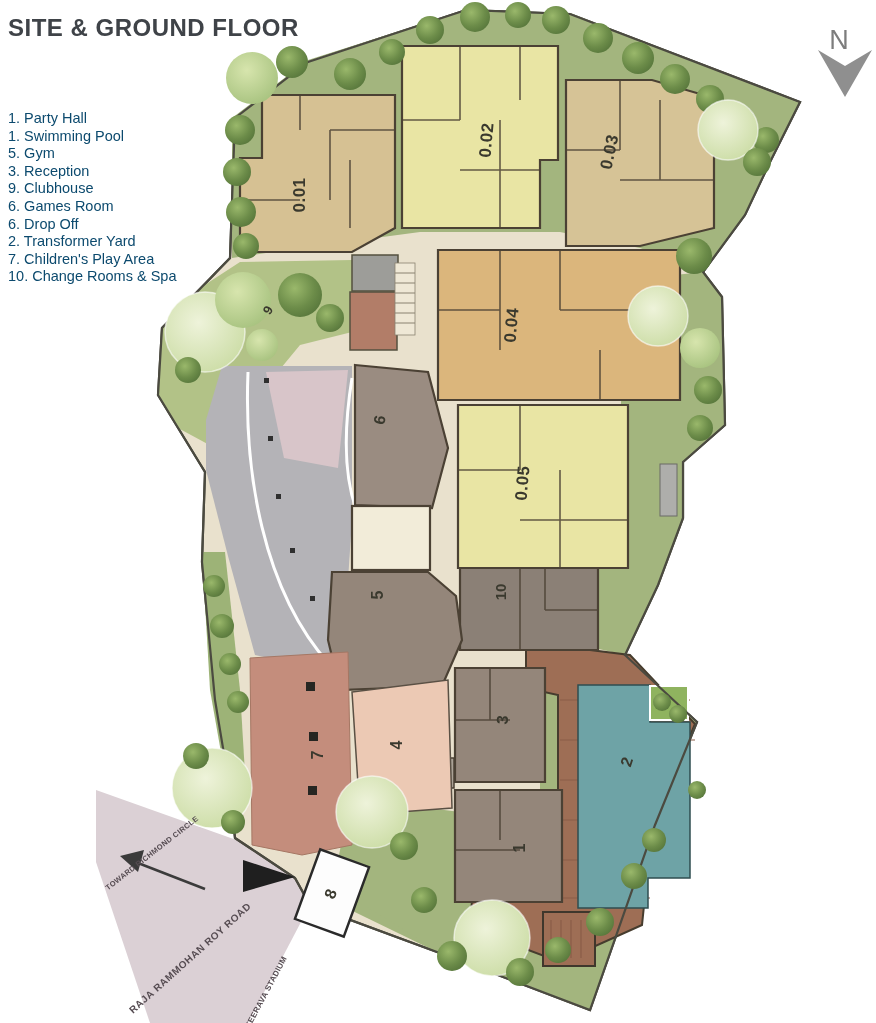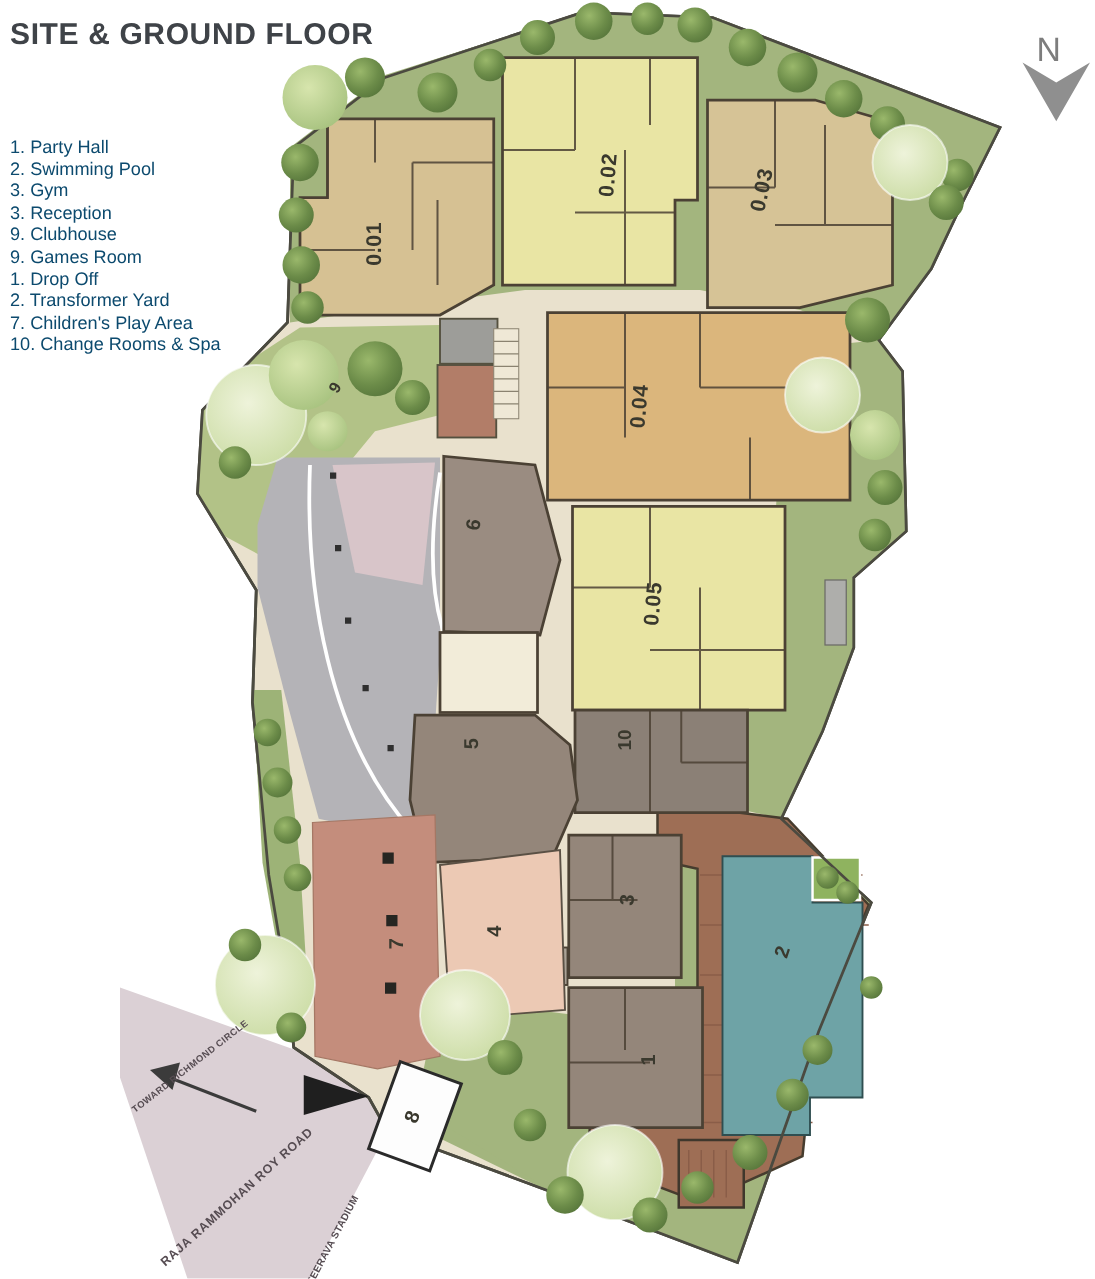--- a/index.html
+++ b/index.html
@@ -183,26 +183,26 @@
     <circle cx="662" cy="702" r="9" fill="url(#gTreeD)"></circle>
         <circle cx="678" cy="714" r="9" fill="url(#gTreeD)"></circle>
     <circle cx="697" cy="790" r="9" fill="url(#gTreeD)"></circle>
   </g>
 </svg>
 
 <div class="title">SITE &amp; GROUND FLOOR</div>
 
 <div class="legend">
   <div>1. Party Hall</div>
-  <div>2. Swimming Pool</div>
-  <div>3. Gym</div>
+  <div>1. Swimming Pool</div>
+  <div>5. Gym</div>
   <div>3. Reception</div>
   <div>9. Clubhouse</div>
-  <div>9. Games Room</div>
-  <div>1. Drop Off</div>
+  <div>6. Games Room</div>
+  <div>6. Drop Off</div>
   <div>2. Transformer Yard</div>
   <div>7. Children's Play Area</div>
   <div>10. Change Rooms &amp; Spa</div>
 </div>
 
 <div class="compass-n">N</div>
 
 <div class="lbl unit" style="left:300px;top:195px;--r:-90deg">0.01</div>
 <div class="lbl unit" style="left:487px;top:140px;--r:-85deg">0.02</div>
 <div class="lbl unit" style="left:610px;top:152px;--r:-78deg">0.03</div>

